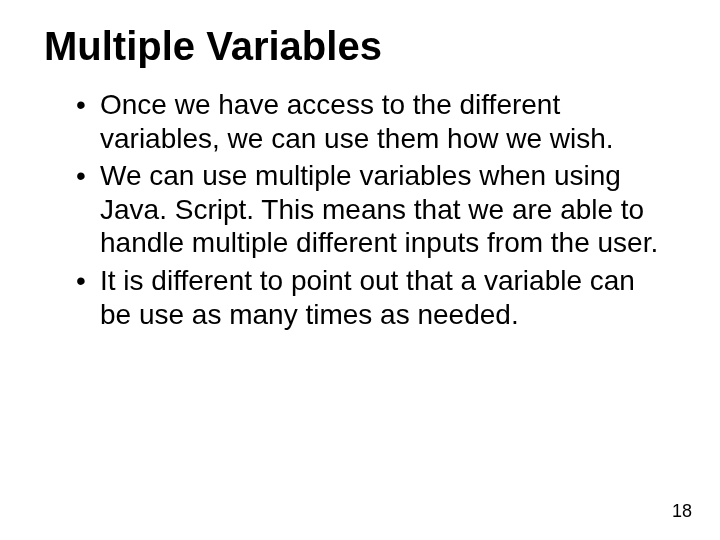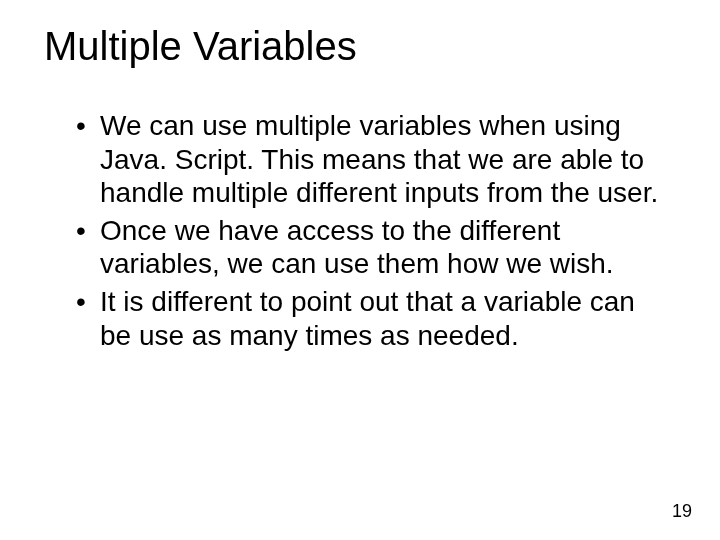--- a/index.html
+++ b/index.html
@@ -17,22 +17,22 @@
       overflow: hidden;
     }
     .slide {
       width: 100%;
       height: 100%;
       padding: 24px 48px 32px 48px;
       position: relative;
     }
     .title {
       font-size: 40px;
-      font-weight: 400;
-      margin-bottom: 40px;
+      font-weight: 700;
+      margin-bottom: 19px;
       margin-left: -4px;
     }
     .bullets {
       list-style: none;
       padding-left: 28px;
     }
     .bullets li {
       position: relative;
       font-size: 28px;
       line-height: 1.2;
@@ -53,18 +53,18 @@
       font-size: 18px;
       color: #000000;
     }
   </style>
 </head>
 <body>
 
 <div class="slide">
   <h1 class="title">Multiple Variables</h1>
   <ul class="bullets">
+    <li>Once we have access to the different variables, we can use them how we wish.</li>
     <li>We can use multiple variables when using Java. Script. This means that we are able to handle multiple different inputs from the user.</li>
-    <li>Once we have access to the different variables, we can use them how we wish.</li>
     <li>It is different to point out that a variable can be use as many times as needed.</li>
   </ul>
-  <div class="page-number">19</div>
+  <div class="page-number">18</div>
 </div>
 
 </body></html>

